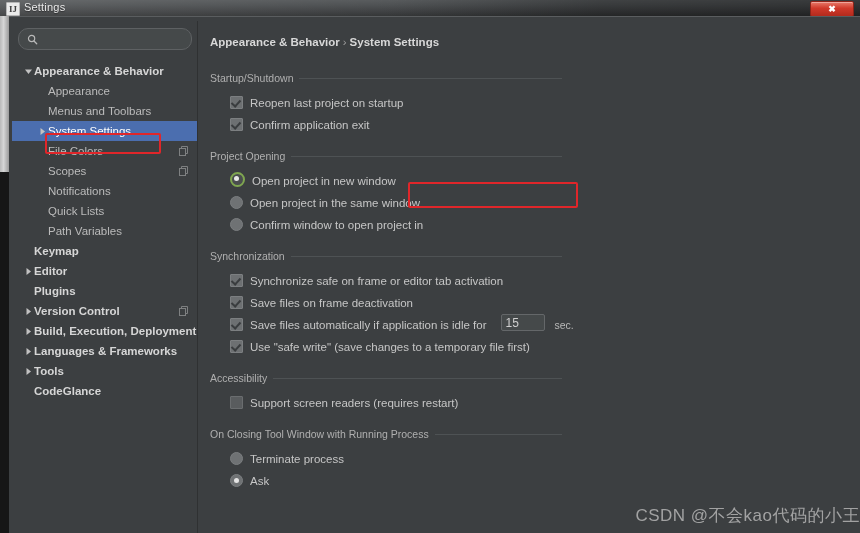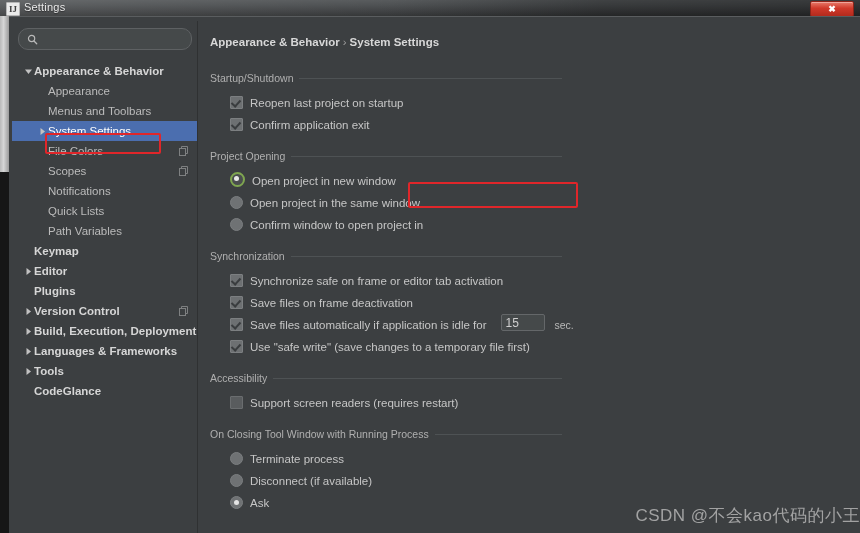--- a/index.html
+++ b/index.html
@@ -563,24 +563,20 @@
         <div class="group">
           <div class="group-header">
             <span>On Closing Tool Window with Running Process</span>
             <span class="line"></span>
           </div>
           <div class="opt-row">
             <span class="rb"></span>
             <span>Terminate process</span>
           </div>
           <div class="opt-row">
-            <span class="rb"></span>
-            <span>Disconnect (if available)</span>
-          </div>
-          <div class="opt-row">
             <span class="rb selected-plain"></span>
             <span>Ask</span>
           </div>
         </div>
 
       </div>
 
       <div class="annot" id="annot-radio"></div>
     </div>
   </div>

